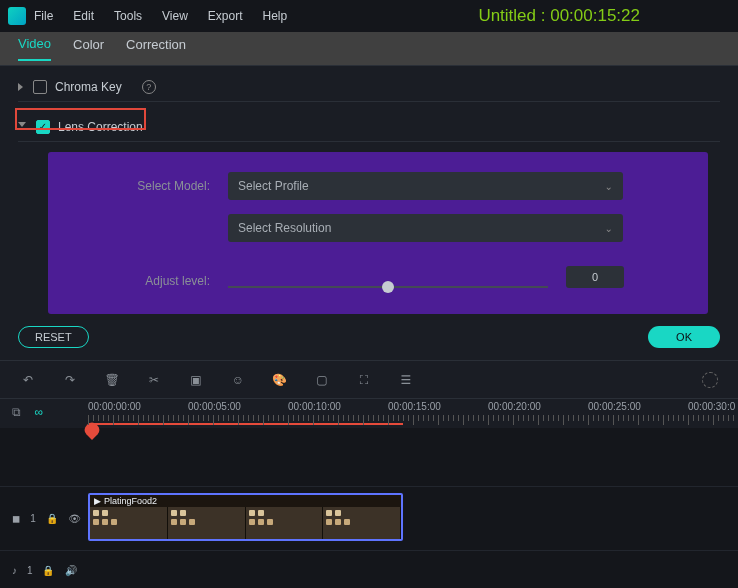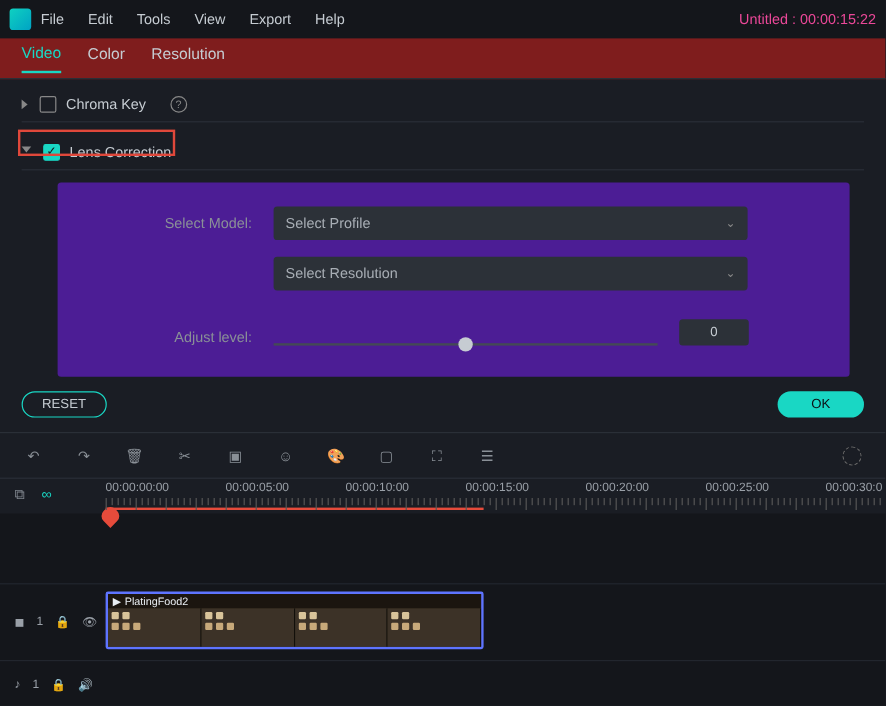--- a/index.html
+++ b/index.html
@@ -21,30 +21,30 @@
   }
   .app-logo {
     width: 18px; height: 18px;
     background: linear-gradient(135deg, #0fd1c1, #00a3c4);
     border-radius: 3px;
     margin-right: 8px;
     position: relative;
   }
   .app-name { color: #d5dbe1; font-size: 13px; margin-right: 28px; }
   .menu-item { color: #c6ccd2; font-size: 12px; margin-right: 20px; cursor: pointer; }
-  .doc-title { margin-left: auto; color: #ec4899; font-size: 12px; }
+  .doc-title { margin-left: auto; margin-right: 90px; color: #84cc16; font-size: 17px; }
 
   
   .subtabs {
     height: 34px;
     display: flex; align-items: center;
     padding: 0 18px;
     gap: 22px;
     border-bottom: 1px solid #2a2f37;
-    background: #7f1d1d;
+    background: #404040;
   }
   .subtab { color: #c6ccd2; font-size: 13px; cursor: pointer; padding-bottom: 8px; }
   .subtab.active { color: #19d7c4; border-bottom: 2px solid #19d7c4; }
 
   
   .sections { padding: 6px 18px 0; }
   .section-row {
     display: flex; align-items: center;
     height: 30px;
     border-bottom: 1px solid #2a2f37;
@@ -141,21 +141,21 @@
   <div class="menu-item">Tools</div>
   <div class="menu-item">View</div>
   <div class="menu-item">Export</div>
   <div class="menu-item">Help</div>
   <div class="doc-title">Untitled : 00:00:15:22</div>
 </div>
 
 <div class="subtabs">
   <div class="subtab active">Video</div>
   <div class="subtab">Color</div>
-  <div class="subtab">Resolution</div>
+  <div class="subtab">Correction</div>
 </div>
 
 <div class="sections">
   <div class="section-row">
     <div class="tri"></div>
     <div class="chk"></div>
     <div class="sec-label">Chroma Key</div>
     <div class="help-icon">?</div>
   </div>
 

